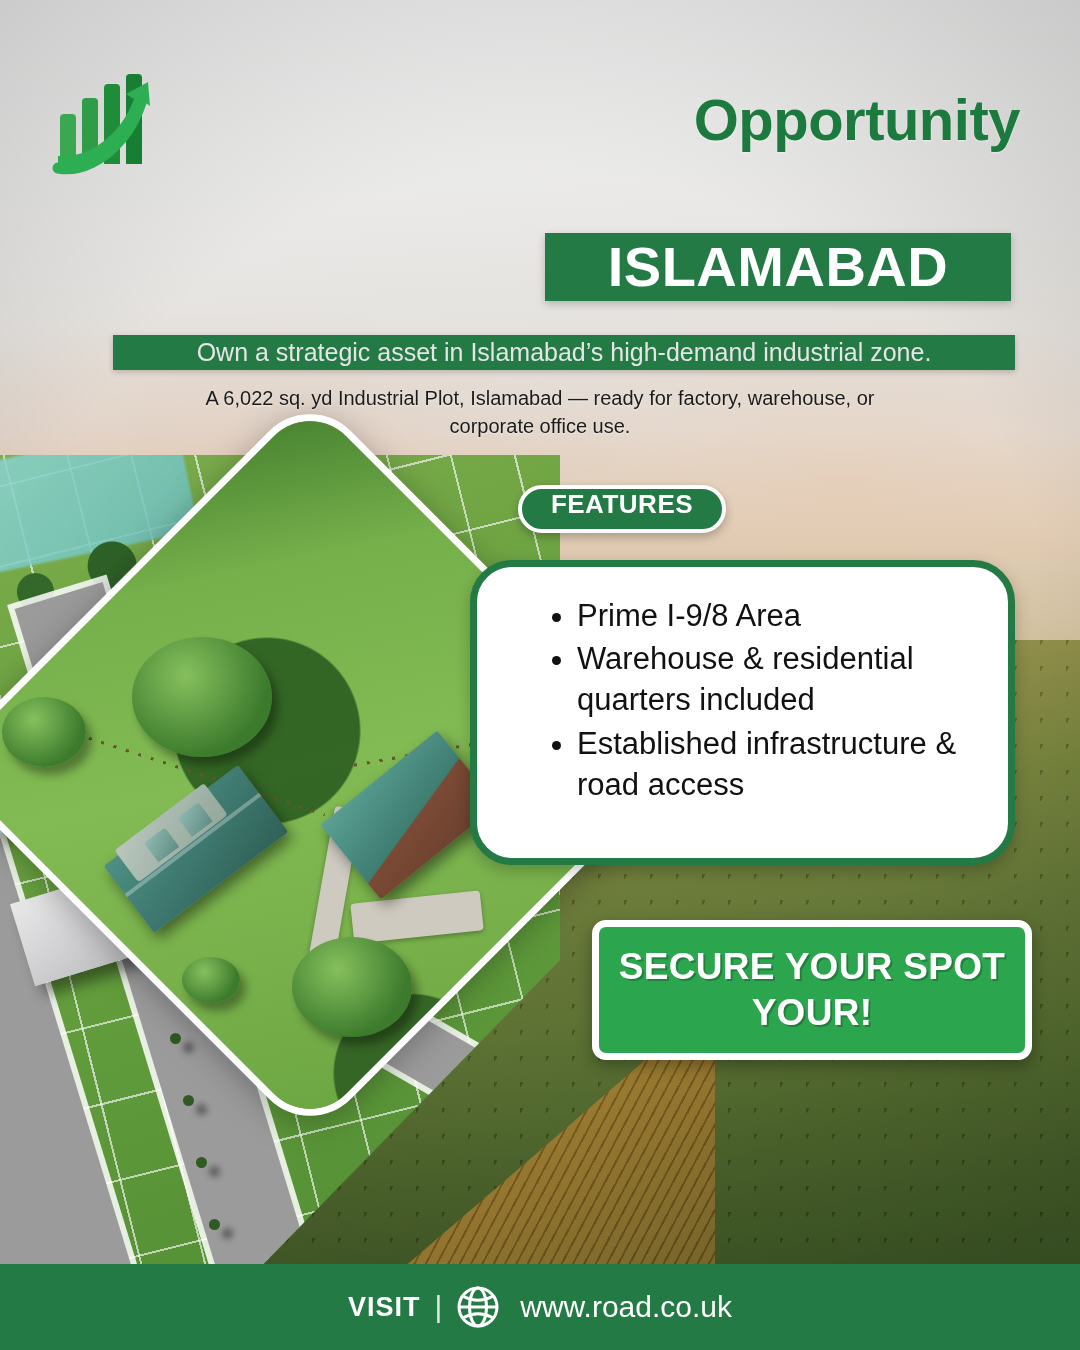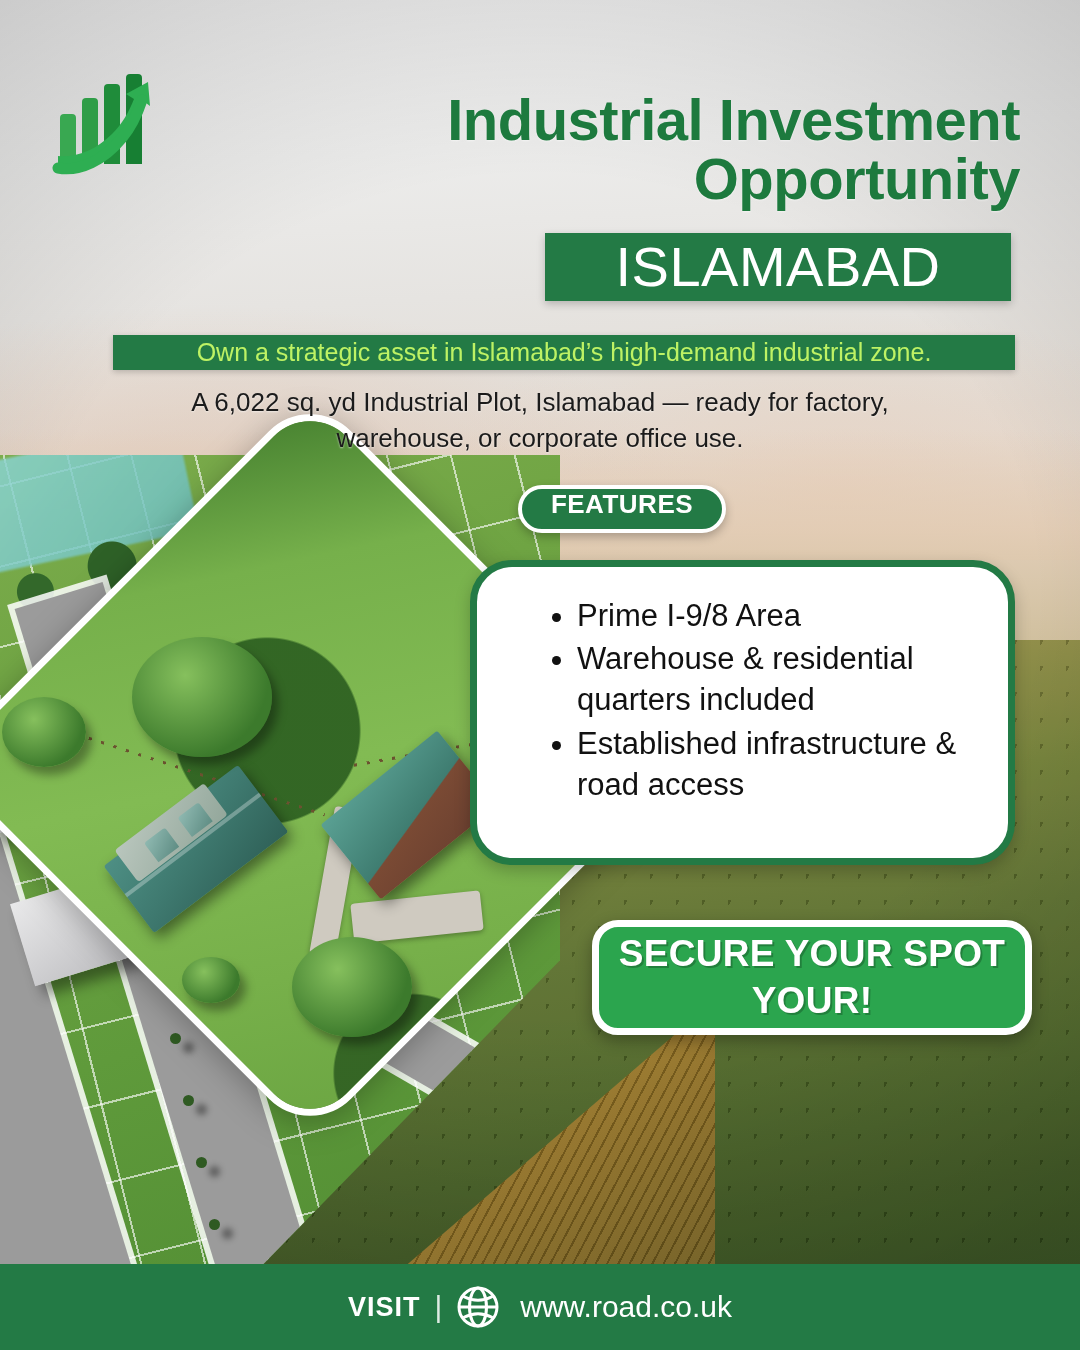--- a/index.html
+++ b/index.html
@@ -170,34 +170,34 @@
     text-shadow:0 1px 2px rgba(255,255,255,.5);
   }
   .head-title .l2 { display:block; }
 
   .city-band {
     position:absolute; left:545px; top:233px; width:466px; height:68px;
     background:#237a45; display:flex; align-items:center; justify-content:center;
     box-shadow:0 3px 8px rgba(0,0,0,.22);
   }
   .city-band span {
-    color:#fff; font-weight:400; font-size:56px; line-height:1;
+    color:#fff; font-weight:700; font-size:56px; line-height:1;
     letter-spacing:.5px;
   }
 
   .tagline-band {
     position:absolute; left:113px; top:335px; width:902px; height:35px;
     background:#237a45; display:flex; align-items:center; justify-content:center;
     box-shadow:0 2px 6px rgba(0,0,0,.2);
   }
-  .tagline-band span { color:#bef264; font-size:25px; line-height:1; }
+  .tagline-band span { color:#e5e5e5; font-size:25px; line-height:1; }
 
   .desc {
     position:absolute; left:170px; top:385px; width:740px;
-    text-align:center; color:#1b1b1b; font-size:26px; line-height:1.38;
+    text-align:center; color:#1b1b1b; font-size:20px; line-height:1.38;
     text-shadow:0 1px 2px rgba(255,255,255,.55);
   }
 
   
   .features-badge {
     position:absolute; left:518px; top:485px; width:208px; height:48px;
     background:#237a45; border:4px solid #ffffff; border-radius:26px;
     display:flex; align-items:flex-start; justify-content:center;
     box-shadow:0 4px 10px rgba(0,0,0,.25);
   }
@@ -210,22 +210,22 @@
     box-shadow:0 6px 16px rgba(0,0,0,.22);
   }
   .features-list {
     position:absolute; left:100px; top:28px; width:415px;
     color:#111; font-size:31px; line-height:1.33;
   }
   .features-list li { margin-bottom:2px; }
 
   
   .cta {
-    position:absolute; left:592px; top:920px; width:440px; height:115px;
-    background:#2ba54e; border:7px solid #ffffff; border-radius:26px;
+    position:absolute; left:592px; top:920px; width:440px; height:140px;
+    background:#2ba54e; border:7px solid #ffffff; border-radius:14px;
     display:flex; align-items:center; justify-content:center;
     box-shadow:0 6px 16px rgba(0,0,0,.3);
   }
   .cta span {
     color:#fff; font-weight:700; font-size:37px; line-height:1.25;
     text-align:center; letter-spacing:.3px;
     text-shadow:2px 2px 0 rgba(0,0,0,.22);
   }
 
   
@@ -314,21 +314,20 @@
     <path d="M8 92 L8 46 Q8 42 12 42 L20 42 Q24 42 24 46 L24 92 Z" fill="#39a851"></path>
     <path d="M30 92 L30 30 Q30 26 34 26 L42 26 Q46 26 46 30 L46 92 Z" fill="#2f9d47"></path>
     <path d="M52 92 L52 16 Q52 12 56 12 L64 12 Q68 12 68 16 L68 92 Z" fill="#1f8c3a"></path>
     <path d="M74 92 L74 6 Q74 2 78 2 L86 2 Q90 2 90 6 L90 92 Z" fill="#177f33"></path>
     <path d="M6 96 C28 100 52 88 70 66 C80 54 86 40 90 28 L98 34 L96 10 L74 22 L82 27 C77 40 70 52 60 62 C44 78 24 86 6 84 Z" fill="#2eae52"></path>
     <path d="M6 96 C28 100 52 88 70 66 C80 54 86 40 90 28" fill="none" stroke="#2eae52" stroke-width="11" stroke-linecap="round"></path>
   </svg>
 </div>
 
 <div class="head-title">
-  <span>Industrial Investment</span>
   <span class="l2">Opportunity</span>
 </div>
 
 <div class="city-band">
   <span>ISLAMABAD</span>
 </div>
 
 <div class="tagline-band">
   <span>Own a strategic asset in Islamabad’s high-demand industrial zone.</span>
 </div>

